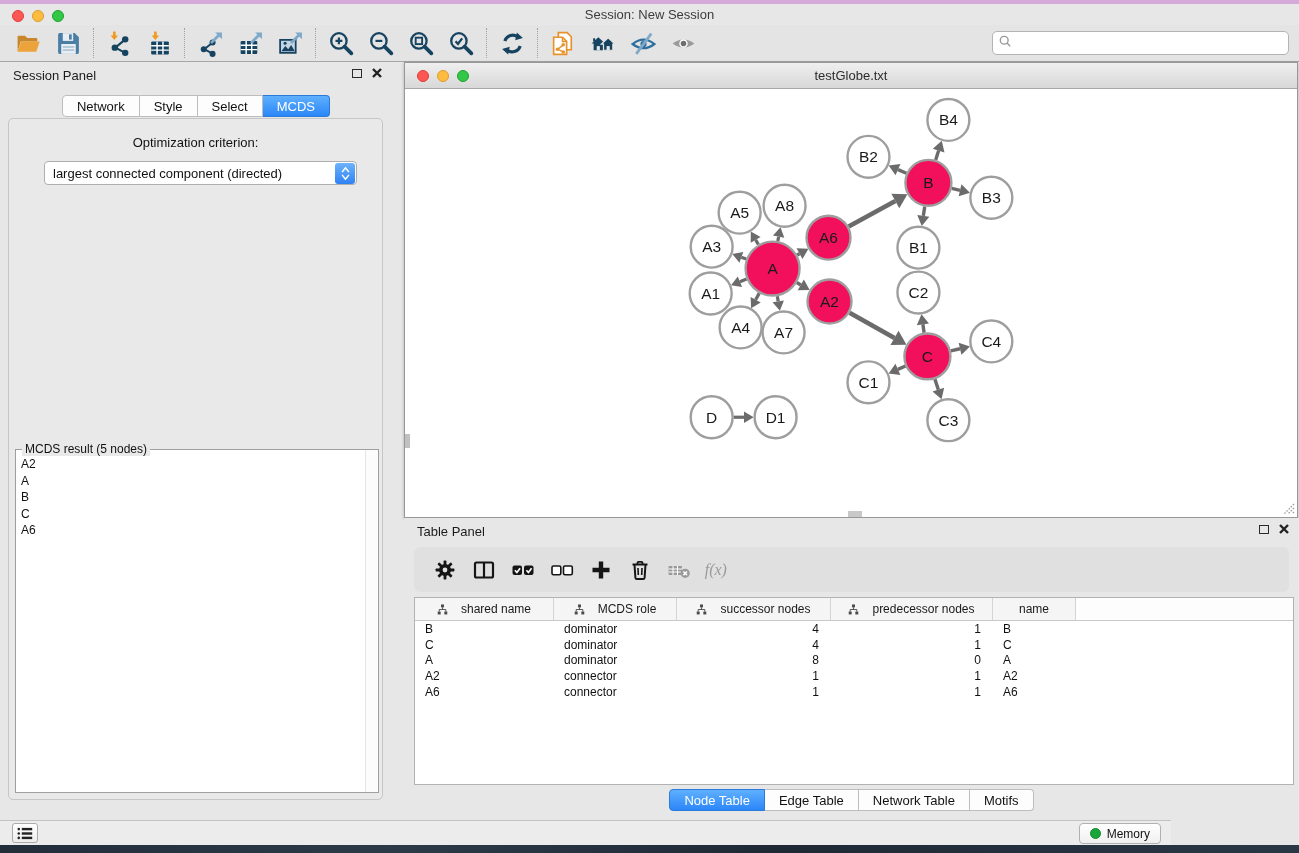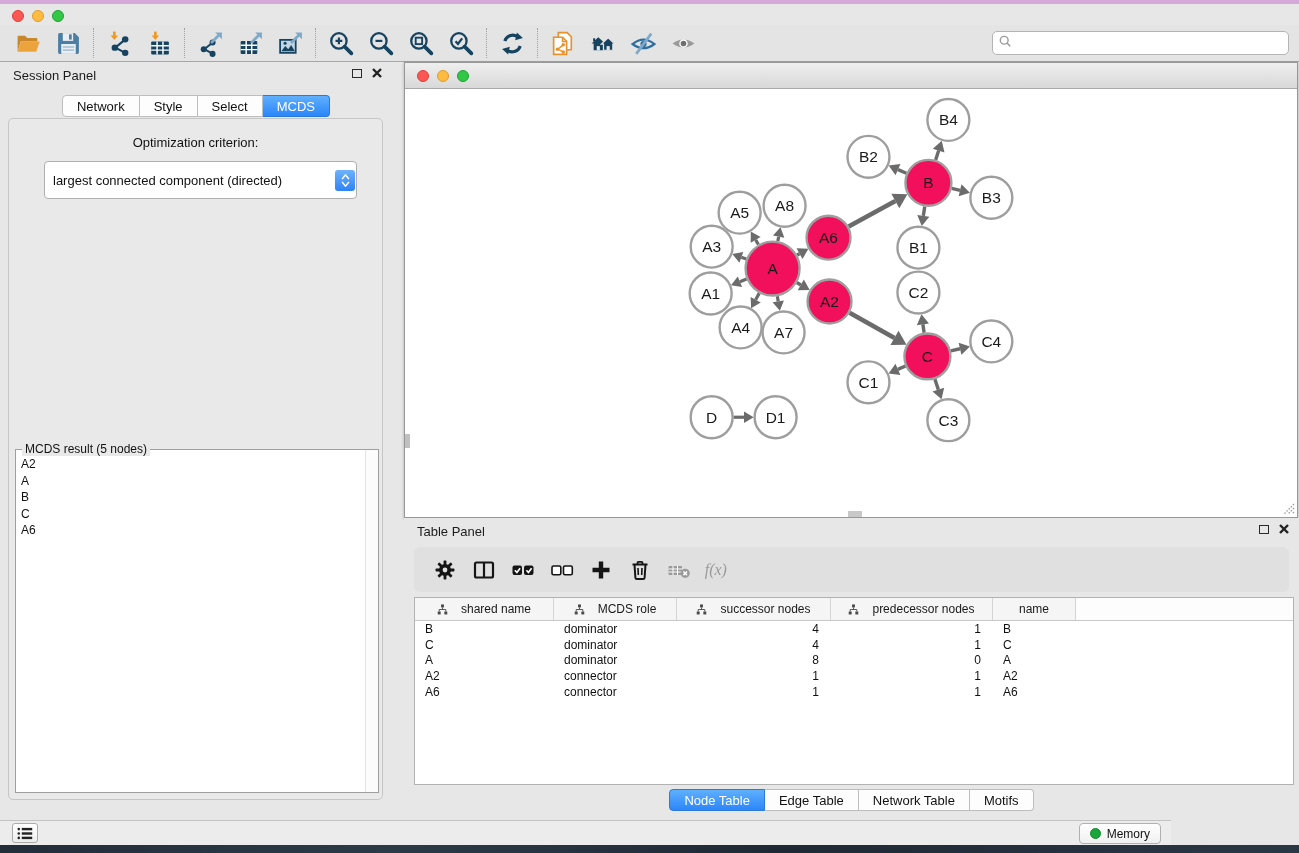--- a/index.html
+++ b/index.html
@@ -41,21 +41,21 @@
   .control-panel { position:absolute; left:0; top:62px; width:392px; height:758px; background:#e7e7e7; }
   .seg-tabs { display:flex; justify-content:center; margin-top:7px; }
   .seg { border:1px solid #bdbdbd; border-left:none; background:#fdfdfd; color:#111; font-size:13px;
     padding:8px 14px; height:22px; display:flex; align-items:center; }
   .seg:first-child { border-left:1px solid #bdbdbd; border-radius:4px 0 0 4px; }
   .seg:last-child { border-radius:0 4px 4px 0; }
   .seg.selected { background:linear-gradient(#5fb0fd,#2b86f8); color:#fff; border-color:#2b79d8; }
   .cp-box { position:absolute; left:8px; top:56px; width:375px; height:682px; border:1px solid #c6c6c6;
     border-radius:5px; background:#e9e9e9; }
   .opt-label { text-align:center; margin-top:16px; font-size:13px; color:#111; }
-  .dropdown { position:absolute; left:35px; top:42px; width:313px; height:38px; background:#fff;
+  .dropdown { position:absolute; left:35px; top:42px; width:313px; height:24px; background:#fff;
     border:1px solid #aeaeae; border-radius:4px; display:flex; align-items:center; }
   .dropdown .dd-text { flex:1; font-size:13px; color:#111; padding-left:8px; white-space:nowrap; overflow:hidden; }
   .dd-stepper { width:20px; height:21px; border-radius:3px; margin-right:1px; background:linear-gradient(#6db3fb,#2e82f3);
     display:flex; flex-direction:column; align-items:center; justify-content:center; gap:1px; flex:none; }
   .dd-stepper svg { width:9px; height:6px; display:block; }
   .cp-buttons { position:absolute; left:0; top:74px; width:100%; display:flex; justify-content:center; gap:14px; }
   .btn { height:23px; background:linear-gradient(#ffffff,#f0f0f0); border:1px solid #b5b5b5; border-radius:4px;
     font-size:13px; color:#111; padding:0 16px; font-family:"Liberation Sans",sans-serif; }
   .mcds-fieldset { position:absolute; left:6px; top:330px; width:364px; height:344px; border:1px solid #9f9f9f;
     background:#fff; }
@@ -111,20 +111,21 @@
 
 <div class="screen">
   <div class="desk-top"></div>
 
   <div class="titlebar">
     <div class="lights">
       <span class="light red"></span>
       <span class="light yellow"></span>
       <span class="light green"></span>
     </div>
+    <div class="title-text">Session: New Session</div>
   </div>
 
   <div class="toolbar">
     <div id="main-toolbar-icons" style="display:flex;align-items:center;">
         <button class="tb-btn">
           <svg viewBox="0 0 26 26">
             <path d="M2.5 21 V6.5 a1 1 0 0 1 1-1 h6.2 l2 2.2 h8.8 a1 1 0 0 1 1 1 V11 H5.5 z" fill="#c8872b"></path>
             <path d="M2.5 21 l3.3-10 h18 L20.5 21 z" fill="#eda33c"></path>
           </svg>
         </button>
@@ -320,20 +321,21 @@
     </div>
   </div>
 
   <div class="net-window">
     <div class="net-titlebar">
       <div class="lights">
         <span class="light red"></span>
         <span class="light yellow"></span>
         <span class="light green"></span>
       </div>
+      <div class="net-title">testGlobe.txt</div>
     </div>
     <div class="net-canvas">
       <svg class="graph" id="graph" viewBox="0 0 893 429" preserveAspectRatio="none">
           <g>
             <line x1="353.7846153846154" y1="155.87692307692308" x2="351.0430769230769" y2="151.2246153846154" stroke="#6b6b6b" stroke-width="3.2"></line>
             <polygon points="346.16923076923075,142.95384615384614 356.00553846153844,148.3003076923077 346.0806153846154,154.14892307692307" fill="#6b6b6b"></polygon>
           </g>
           <g>
             <line x1="373.2391390209199" y1="152.49452014017072" x2="374.08725739067614" y2="148.0418986989502" stroke="#6b6b6b" stroke-width="3.2"></line>
             <polygon points="375.8835336264201,138.61144846129446 379.7455275332696,149.11966444039658 368.4289872480827,146.96413295750384" fill="#6b6b6b"></polygon>

